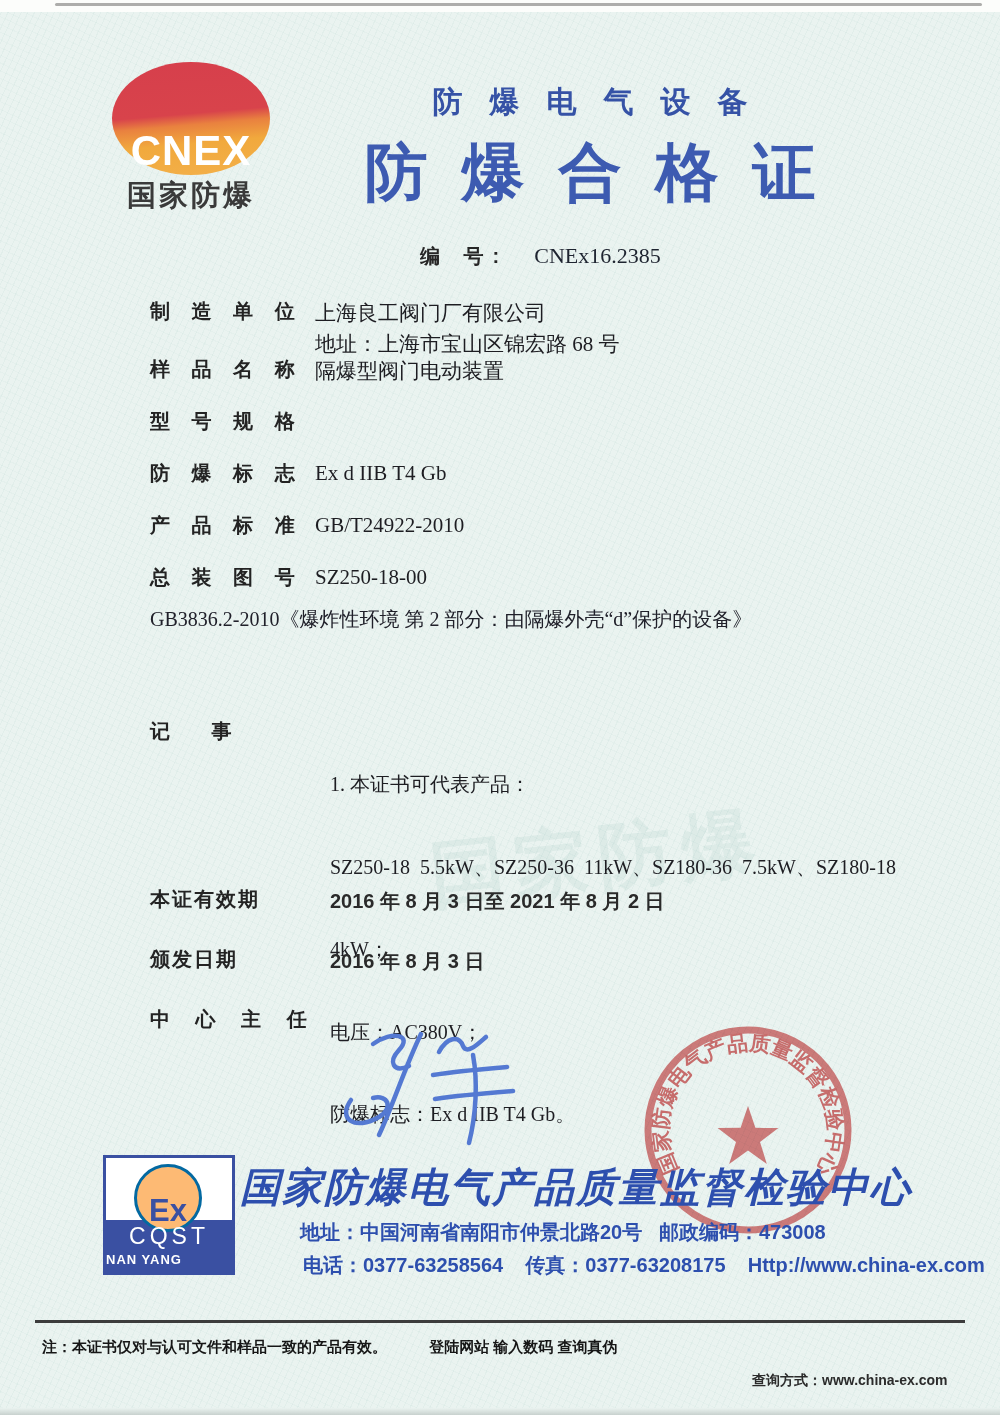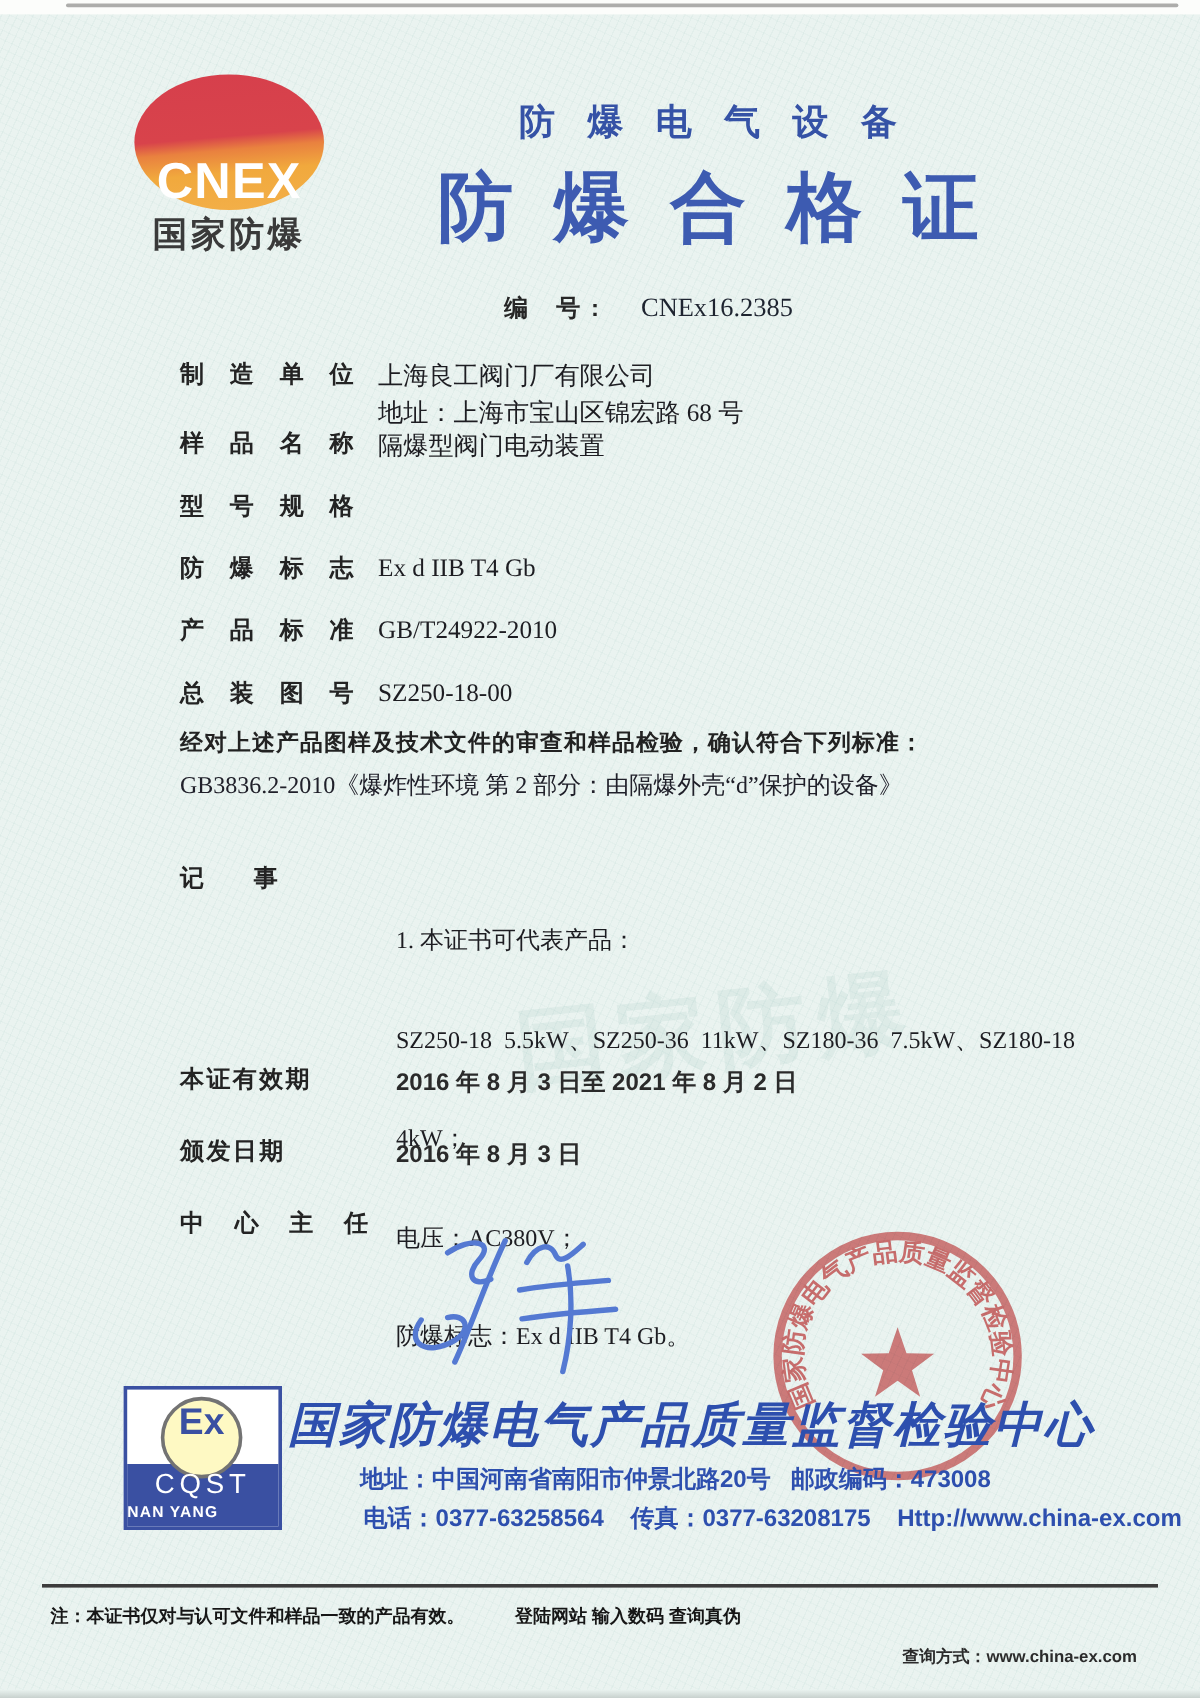--- a/index.html
+++ b/index.html
@@ -49,22 +49,22 @@
 
   
   .signature { position:absolute; left:335px; top:1022px; }
 
   
   .seal { position:absolute; left:636px; top:1018px; mix-blend-mode:multiply; opacity:.85; }
   .seal text { font-size:21px; font-weight:bold; fill:#d4595a; }
 
   
   .badge { position:absolute; left:103px; top:1155px; width:132px; height:120px; border:3px solid #3a50a2; background:#fff; }
-  .badge-circle { position:absolute; left:28px; top:6px; width:68px; height:68px; border:3px solid #737373; border-radius:50%;
-    background:#fef9c3; z-index:2; display:flex; align-items:flex-start; justify-content:center; }
+  .badge-circle { position:absolute; left:28px; top:6px; width:68px; height:68px; border:3px solid #0369a1; border-radius:50%;
+    background:#fdba74; z-index:2; display:flex; align-items:flex-end; justify-content:center; }
   .badge-circle span { color:#3a50a2; font-size:31px; font-weight:bold; }
   .badge-band { position:absolute; left:0; right:0; bottom:0; height:52px; background:#3a50a2; z-index:1; }
   .badge-cqst { position:absolute; left:0; right:0; bottom:22px; text-align:center; color:#fff;
     font-size:23px; letter-spacing:4px; z-index:3; }
   .badge-ny { position:absolute; left:0; right:0; bottom:5px; color:#fff;
     font-size:13px; font-weight:bold; letter-spacing:1px; z-index:3; }
   .org-name { position:absolute; left:240px; top:1160px; width:680px; font-family:"Liberation Serif", serif;
     font-style:italic; font-weight:bold; font-size:40px; color:#2d4fae; letter-spacing:2px; }
   .org-line1 { position:absolute; left:300px; top:1219px; font-size:20px; font-weight:bold; color:#2d4fae; white-space:pre; }
   .org-line2 { position:absolute; left:303px; top:1252px; font-size:20px; font-weight:bold; color:#2d4fae; white-space:pre; }
@@ -113,21 +113,20 @@
   <div class="flabel" style="top:460px">防 爆 标 志</div>
   <div class="fvalue" style="top:461px">Ex d IIB T4 Gb</div>
 
   <div class="flabel" style="top:512px">产 品 标 准</div>
   <div class="fvalue" style="top:513px">GB/T24922-2010</div>
 
   <div class="flabel" style="top:564px">总 装 图 号</div>
   <div class="fvalue" style="top:565px">SZ250-18-00</div>
 
   <div class="standards">
-    <div class="intro">经对上述产品图样及技术文件的审查和样品检验，确认符合下列标准：</div>
     <div class="std-item">GB3836.2-2010《爆炸性环境 第 2 部分：由隔爆外壳“d”保护的设备》</div>
   </div>
 
   <div class="flabel" style="top:718px; letter-spacing:18px">记 事</div>
   <div class="remarks-lines">
     <div>1. 本证书可代表产品：</div>
     <div>SZ250-18  5.5kW、SZ250-36  11kW、SZ180-36  7.5kW、SZ180-18</div>
     <div>4kW；</div>
     <div>电压：AC380V；</div>
     <div>防爆标志：Ex d IIB T4 Gb。</div>

